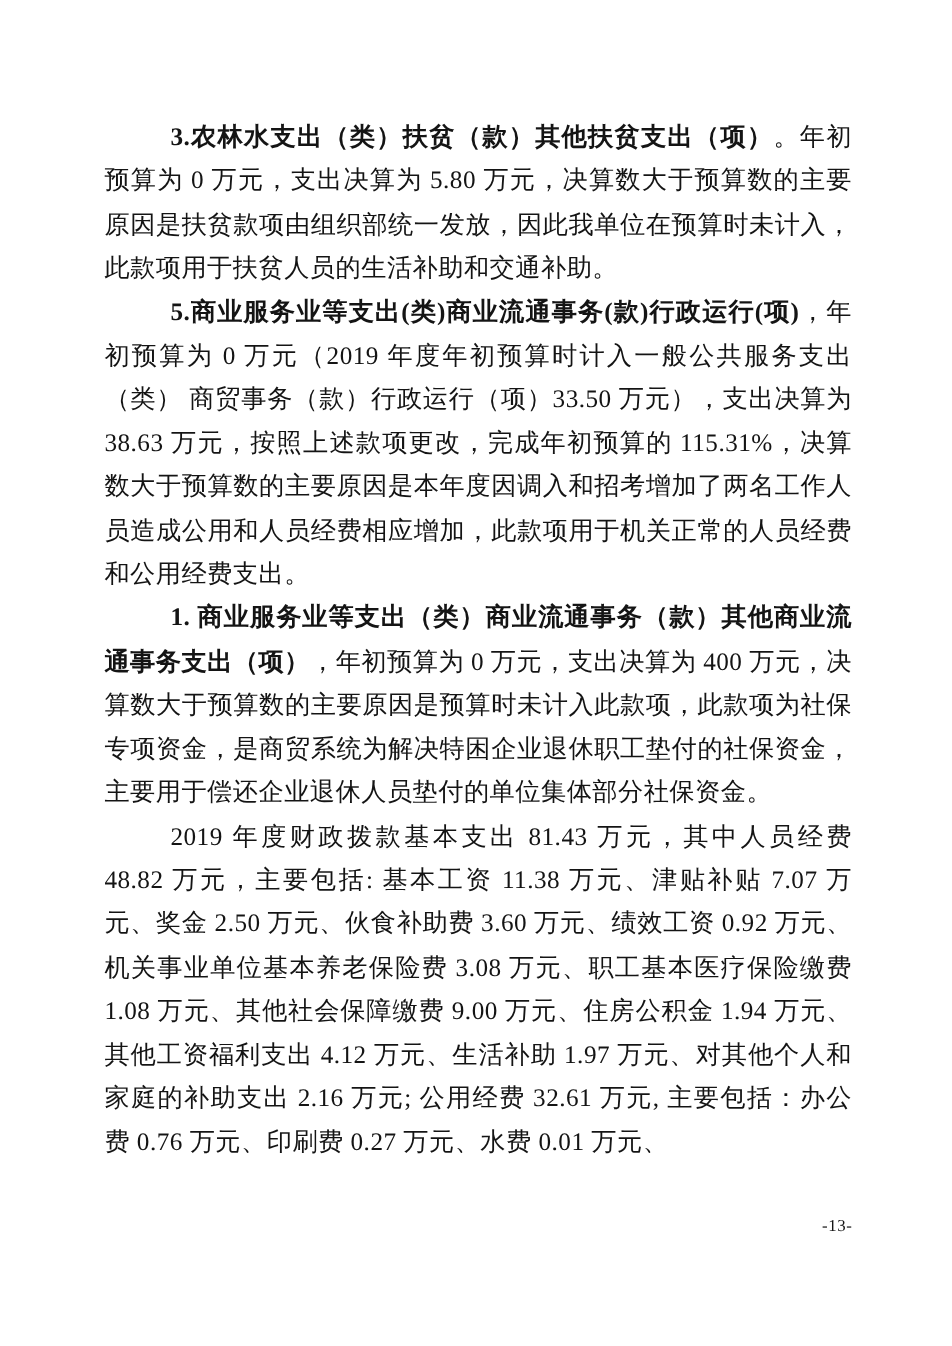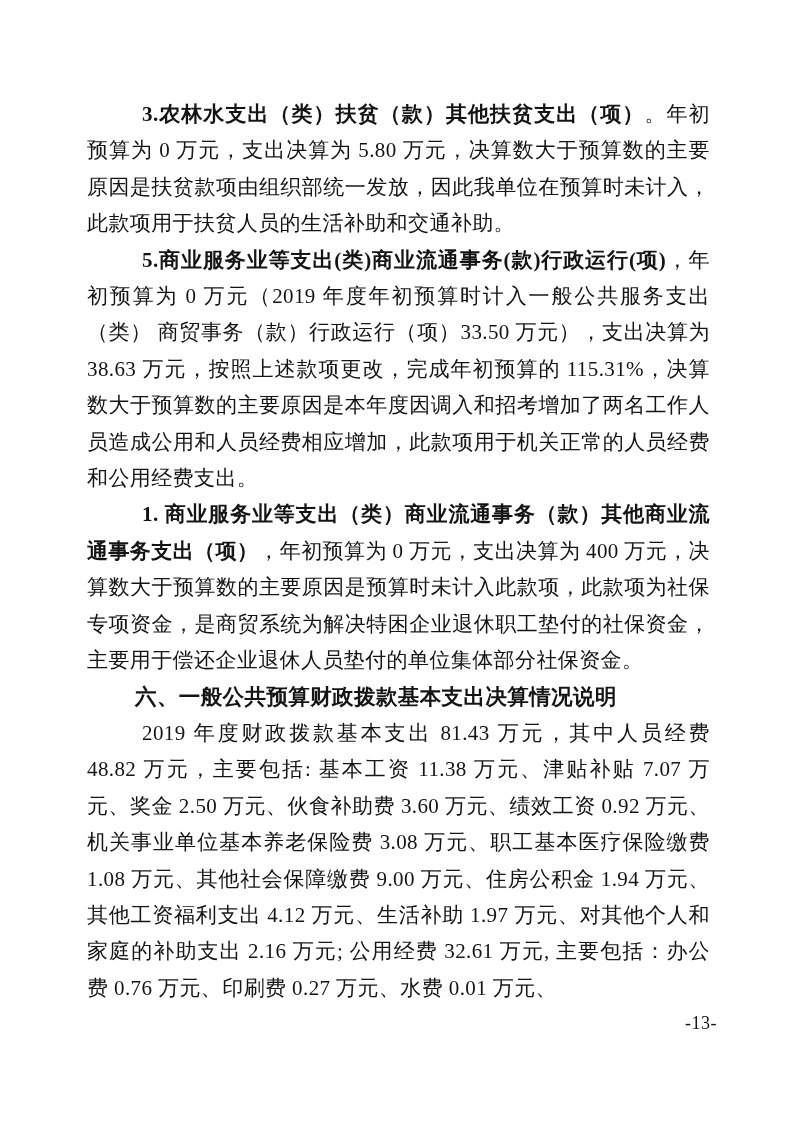--- a/index.html
+++ b/index.html
@@ -38,38 +38,37 @@
     font-size: 21.5px;
     line-height: 36.4px;
     text-indent: 48px;
     text-align: left;
     white-space: nowrap;
   }
   .page-number {
     position: absolute;
     top: 994px;
     left: 685px;
-    font-size: 18px;
+    font-size: 14px;
     line-height: 18px;
     letter-spacing: 0.5px;
     color: #141414;
   }
 </style>
 </head>
 <body>
 
 <div class="page">
   <div class="content">
 
     <p class="para"><span class="lead">3.农林水支出（类）扶贫（款）其他扶贫支出（项）</span><span>。年初预算为 0 万元，支出决算为 5.80 万元，决算数大于预算数的主要原因是扶贫款项由组织部统一发放，因此我单位在预算时未计入，此款项用于扶贫人员的生活补助和交通补助。</span></p>
 
     <p class="para"><span class="lead">5.商业服务业等支出(类)商业流通事务(款)行政运行(项)</span><span>，年初预算为 0 万元（2019 年度年初预算时计入一般公共服务支出（类） 商贸事务（款）行政运行（项）33.50 万元），支出决算为 38.63 万元，按照上述款项更改，完成年初预算的 115.31%，决算数大于预算数的主要原因是本年度因调入和招考增加了两名工作人员造成公用和人员经费相应增加，此款项用于机关正常的人员经费和公用经费支出。</span></p>
 
     <p class="para"><span class="lead">1. 商业服务业等支出（类）商业流通事务（款）其他商业流通事务支出（项）</span><span>，年初预算为 0 万元，支出决算为 400 万元，决算数大于预算数的主要原因是预算时未计入此款项，此款项为社保专项资金，是商贸系统为解决特困企业退休职工垫付的社保资金，主要用于偿还企业退休人员垫付的单位集体部分社保资金。</span></p>
 
-    <div class="section-heading">六、一般公共预算财政拨款基本支出决算情况说明</div>
 
     <p class="para"><span>2019 年度财政拨款基本支出 81.43 万元，其中人员经费 48.82 万元，主要包括: 基本工资 11.38 万元、津贴补贴 7.07 万元、奖金 2.50 万元、伙食补助费 3.60 万元、绩效工资 0.92 万元、机关事业单位基本养老保险费 3.08 万元、职工基本医疗保险缴费 1.08 万元、其他社会保障缴费 9.00 万元、住房公积金 1.94 万元、其他工资福利支出 4.12 万元、生活补助 1.97 万元、对其他个人和家庭的补助支出 2.16 万元; 公用经费 32.61 万元, 主要包括：办公费 0.76 万元、印刷费 0.27 万元、水费 0.01 万元、</span></p>
 
   </div>
 
   <div class="page-number">-13-</div>
 </div>
 
 </body></html>

